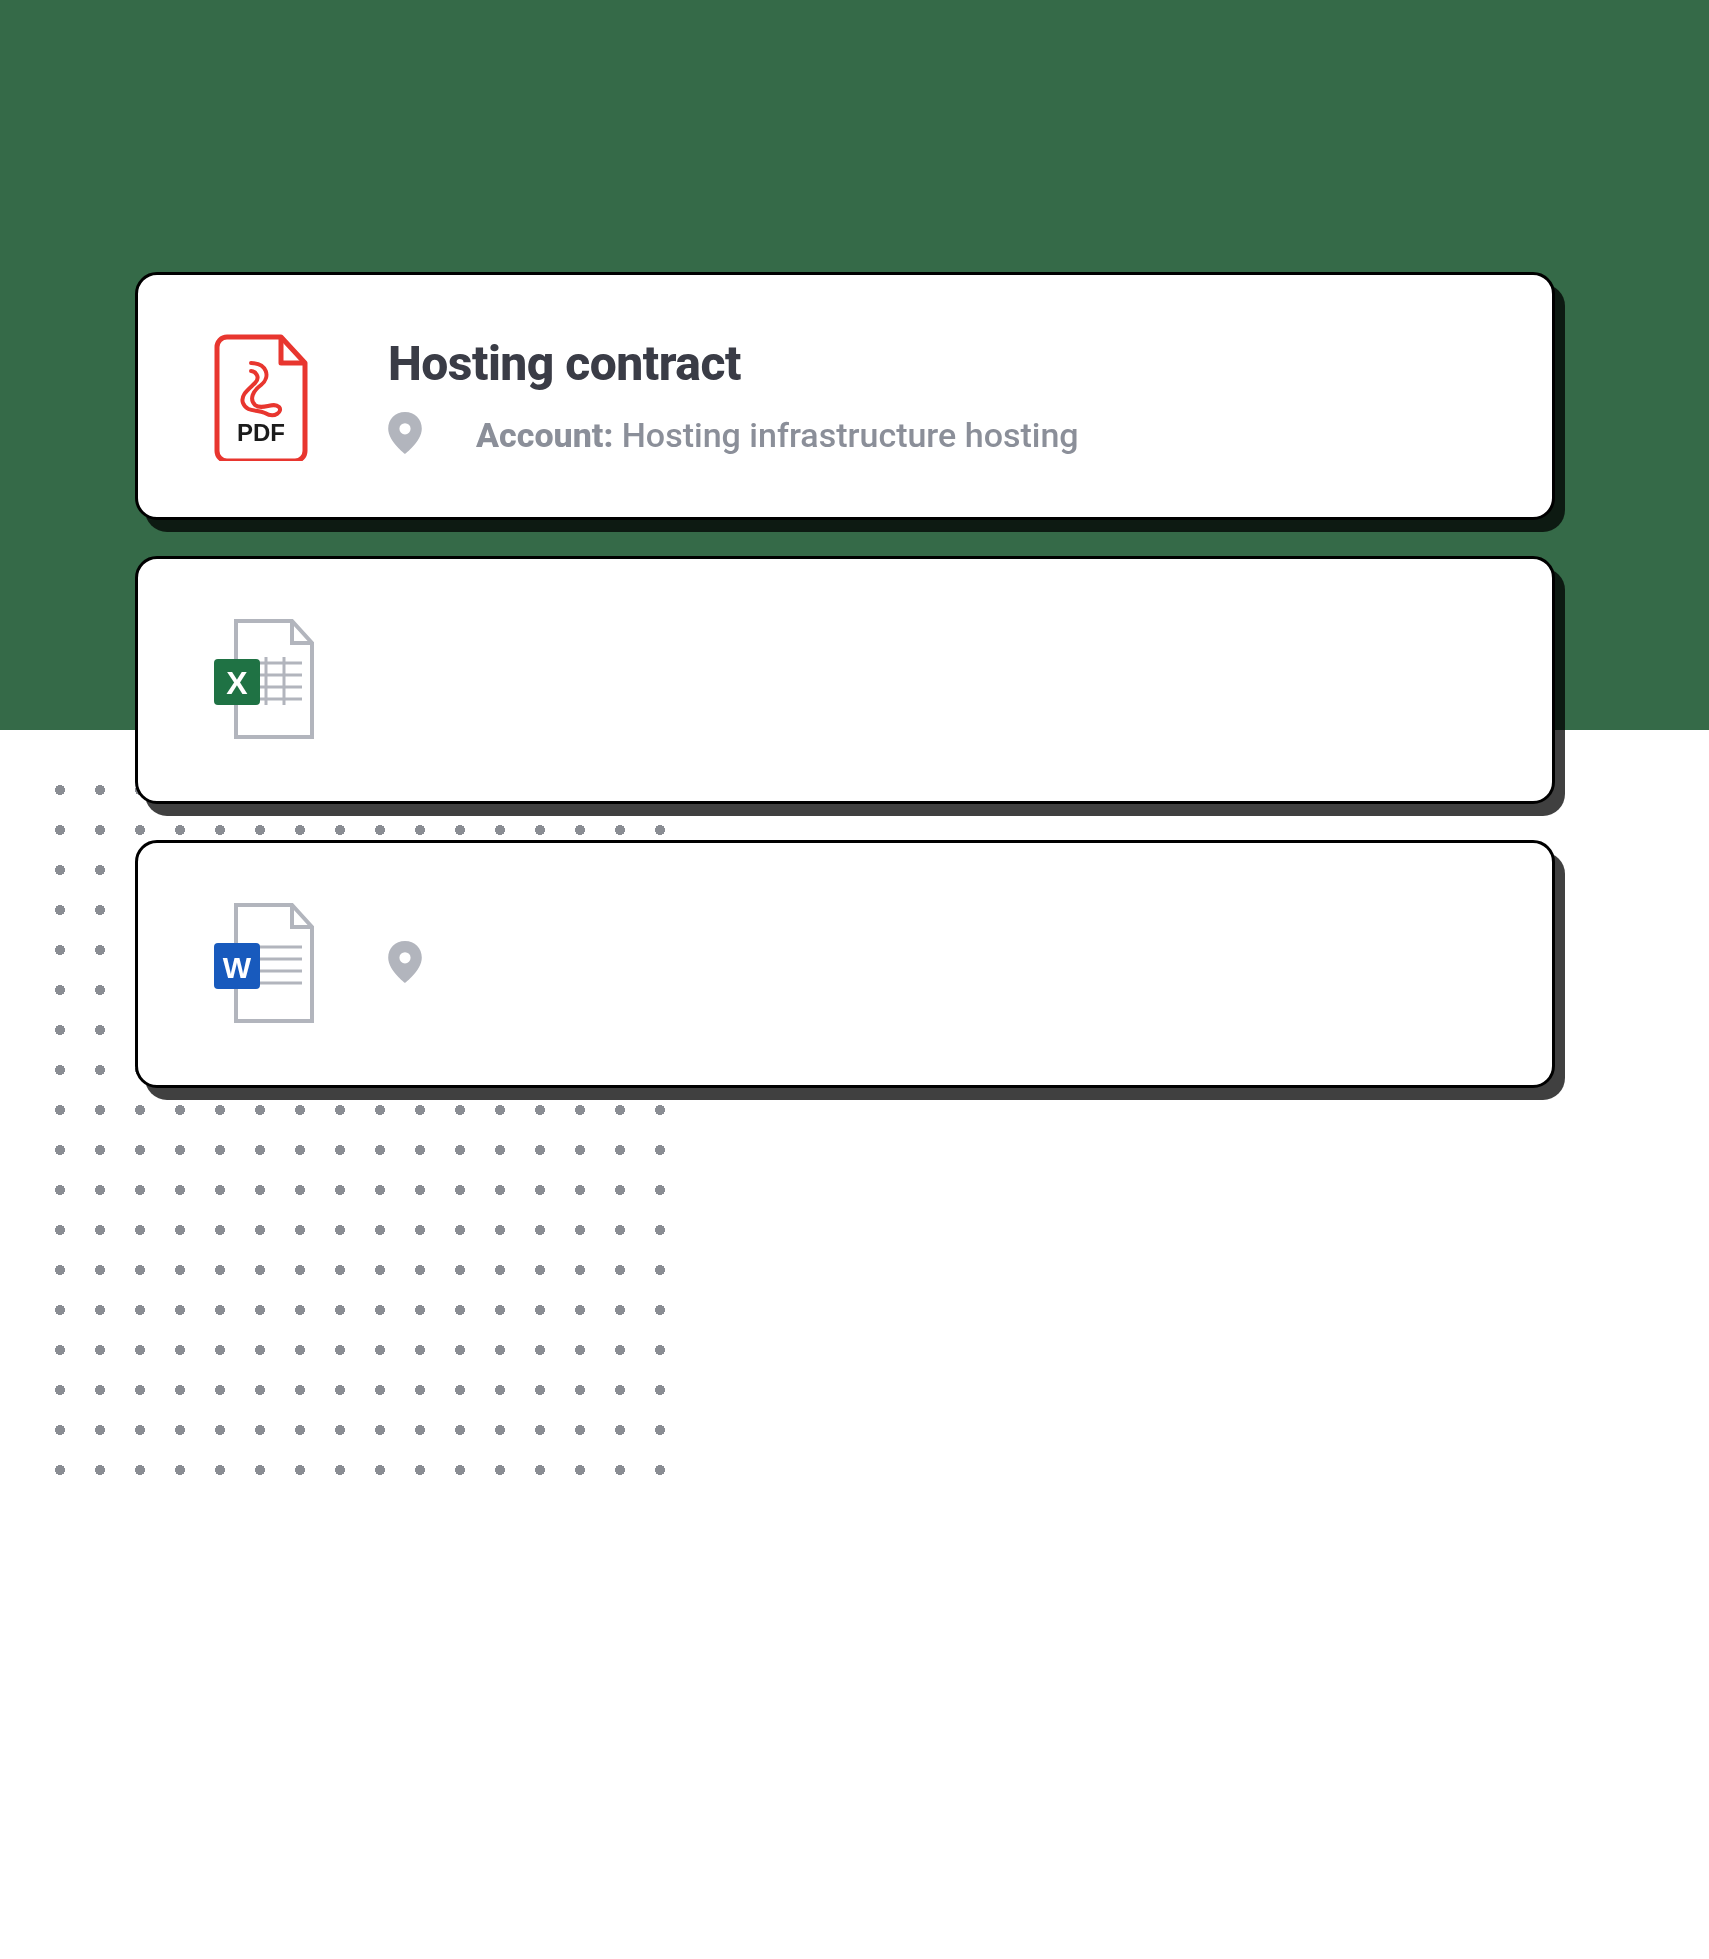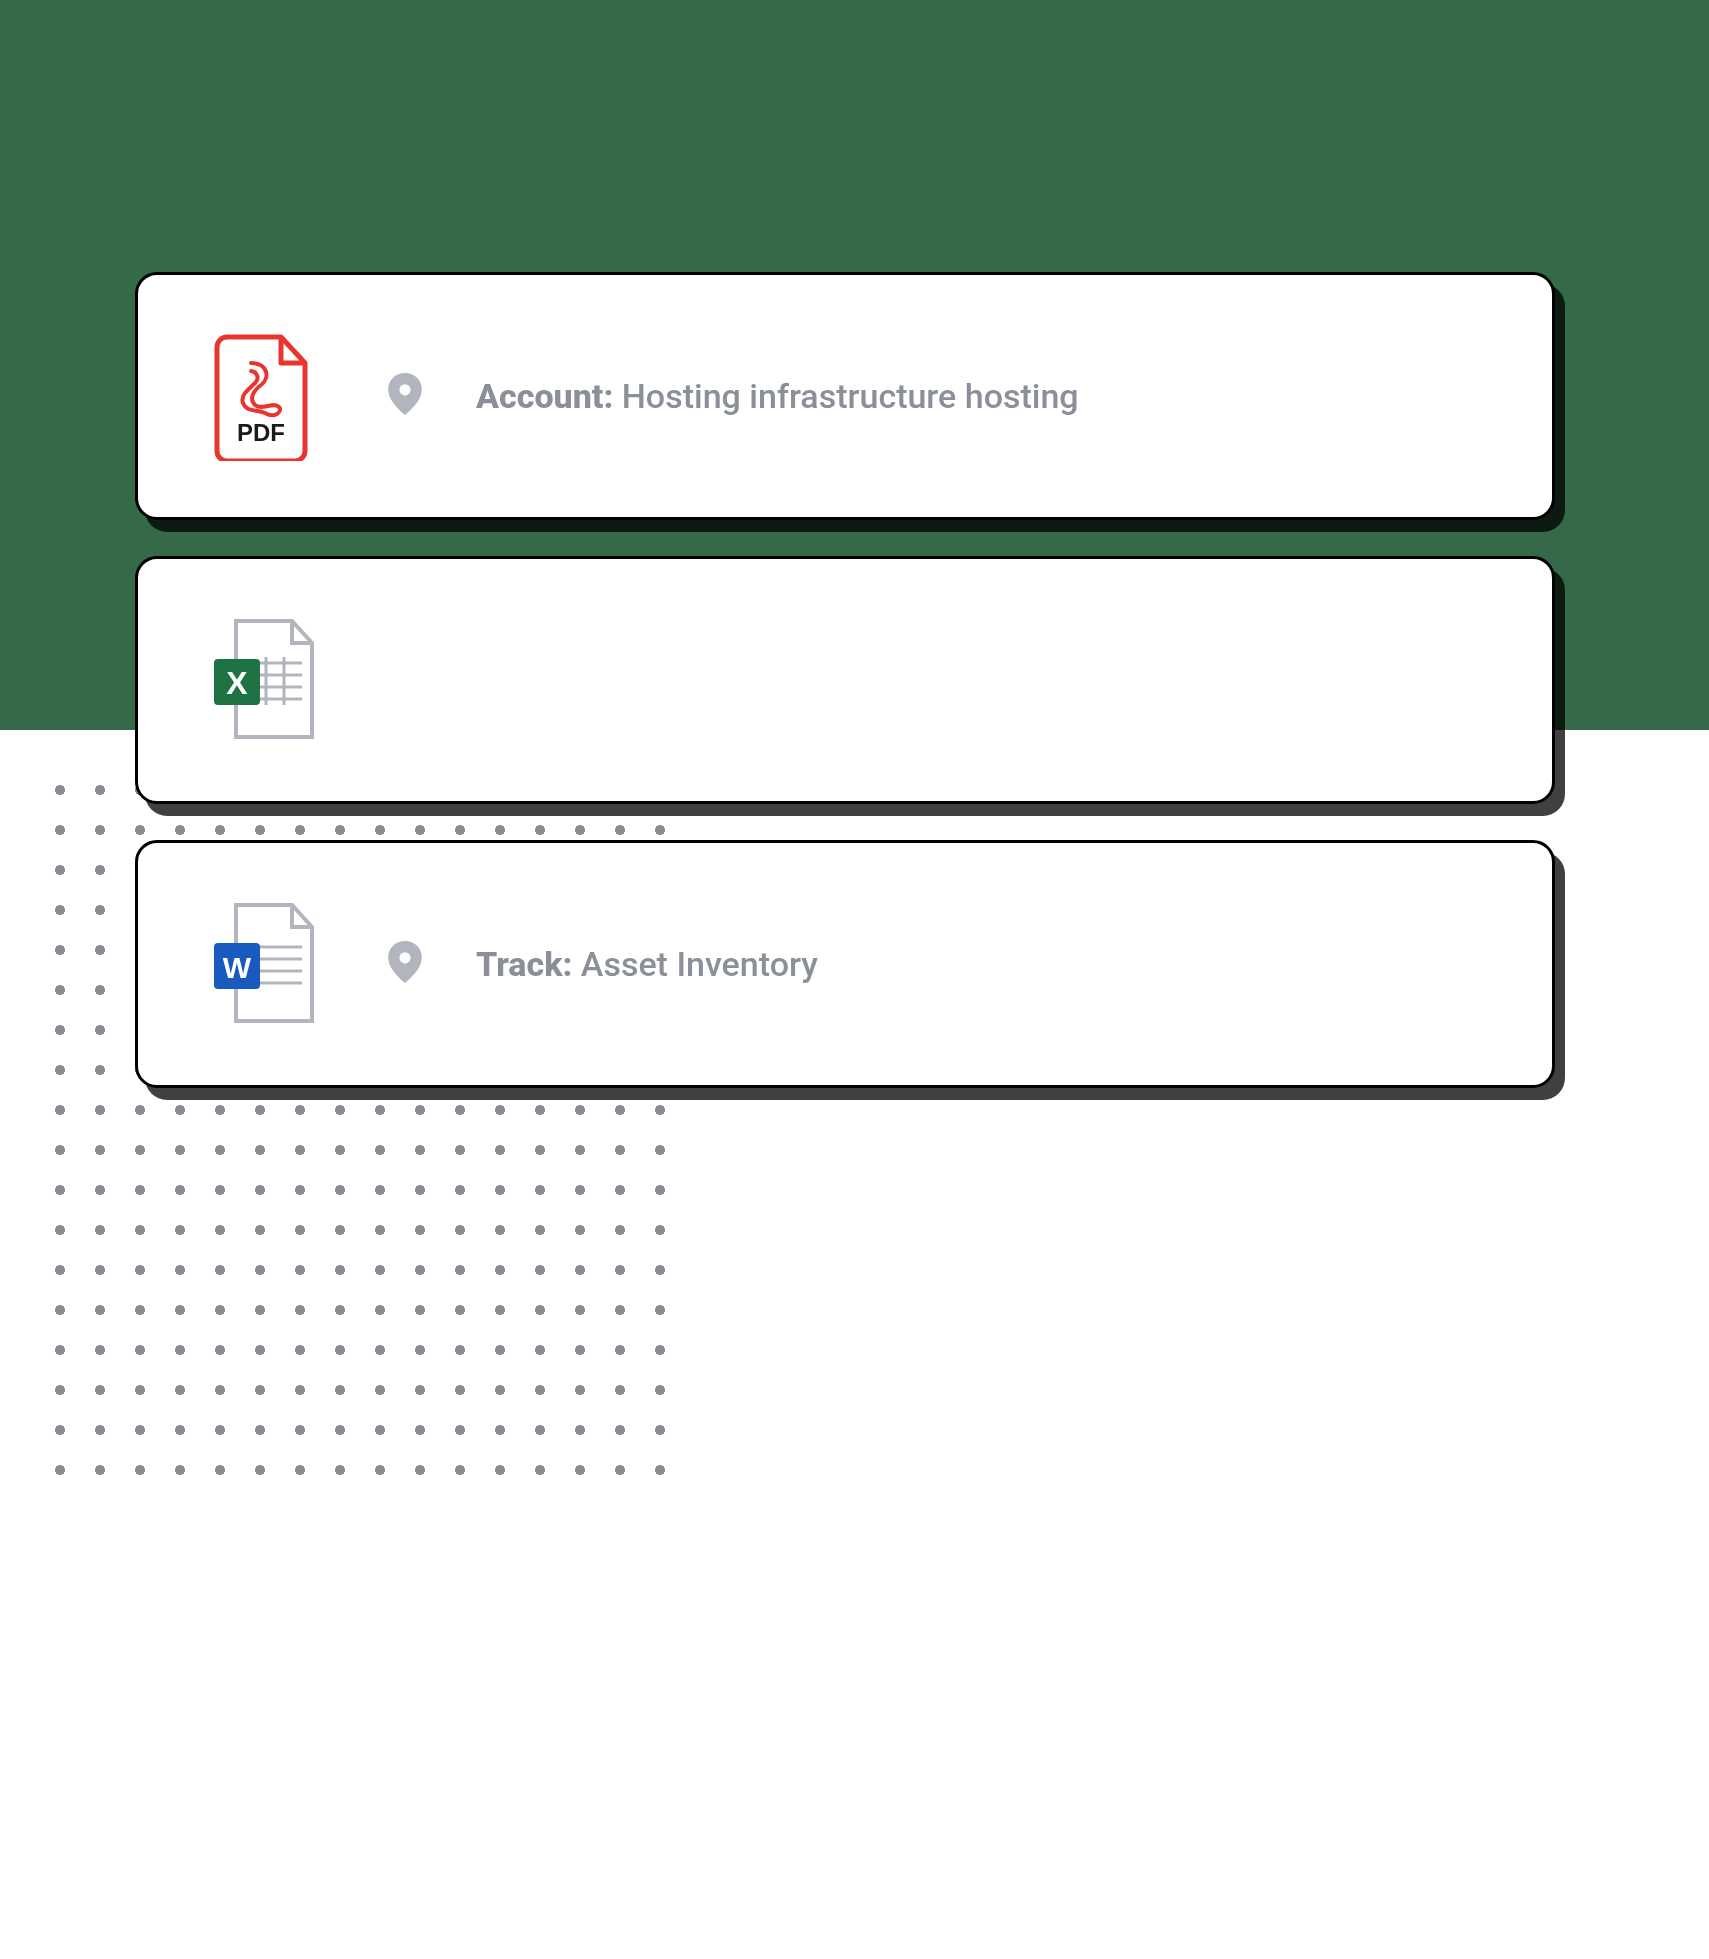--- a/index.html
+++ b/index.html
@@ -77,20 +77,21 @@
   <div class="card">
     <div class="icon-slot">
       <svg width="100" height="128" viewBox="0 0 100 128">
         <path d="M14 4 H68 L92 30 V118 A10 10 0 0 1 82 128 H14 A10 10 0 0 1 4 118 V14 A10 10 0 0 1 14 4 Z" fill="#ffffff" stroke="#e8362f" stroke-width="5" stroke-linejoin="round"></path>
         <path d="M68 4 V30 H92" fill="none" stroke="#e8362f" stroke-width="5" stroke-linejoin="round"></path>
         <path d="M38 30 C54 30 58 44 48 52 C40 58 36 66 42 72 C50 78 60 68 66 74 C70 78 62 86 52 80 C44 76 34 80 30 70 C27 62 36 56 42 50 C48 44 42 38 38 38" fill="none" stroke="#e8362f" stroke-width="4" stroke-linecap="round"></path>
         <text x="48" y="108" font-family="Arial" font-size="24" font-weight="700" fill="#1b1b1b" text-anchor="middle">PDF</text>
       </svg>
     </div>
     <div class="content">
+      <div class="title">Hosting contract</div>
       <div class="subrow">
         <span class="pin">
           <svg width="34" height="42" viewBox="0 0 24 30">
             <path d="M12 0 C5 0 0 5 0 12 C0 21 12 30 12 30 C12 30 24 21 24 12 C24 5 19 0 12 0 Z M12 16 A4 4 0 1 1 12 8 A4 4 0 0 1 12 16 Z" fill="#b2b5bd"></path>
           </svg>
         </span>
         <span class="subtext">
           <span class="label">Account:</span>
           <span>Hosting infrastructure hosting</span>
         </span>
@@ -130,21 +131,17 @@
         <text x="29" y="79" font-family="Arial" font-size="30" font-weight="700" fill="#ffffff" text-anchor="middle">W</text>
       </svg>
     </div>
     <div class="content">
       <div class="subrow">
         <span class="pin">
           <svg width="34" height="42" viewBox="0 0 24 30">
             <path d="M12 0 C5 0 0 5 0 12 C0 21 12 30 12 30 C12 30 24 21 24 12 C24 5 19 0 12 0 Z M12 16 A4 4 0 1 1 12 8 A4 4 0 0 1 12 16 Z" fill="#b2b5bd"></path>
           </svg>
         </span>
-        <span class="subtext">
-          <span class="label">Track:</span>
-          <span>Asset Inventory</span>
-        </span>
       </div>
     </div>
   </div>
 
 </div>
 
 </body></html>

